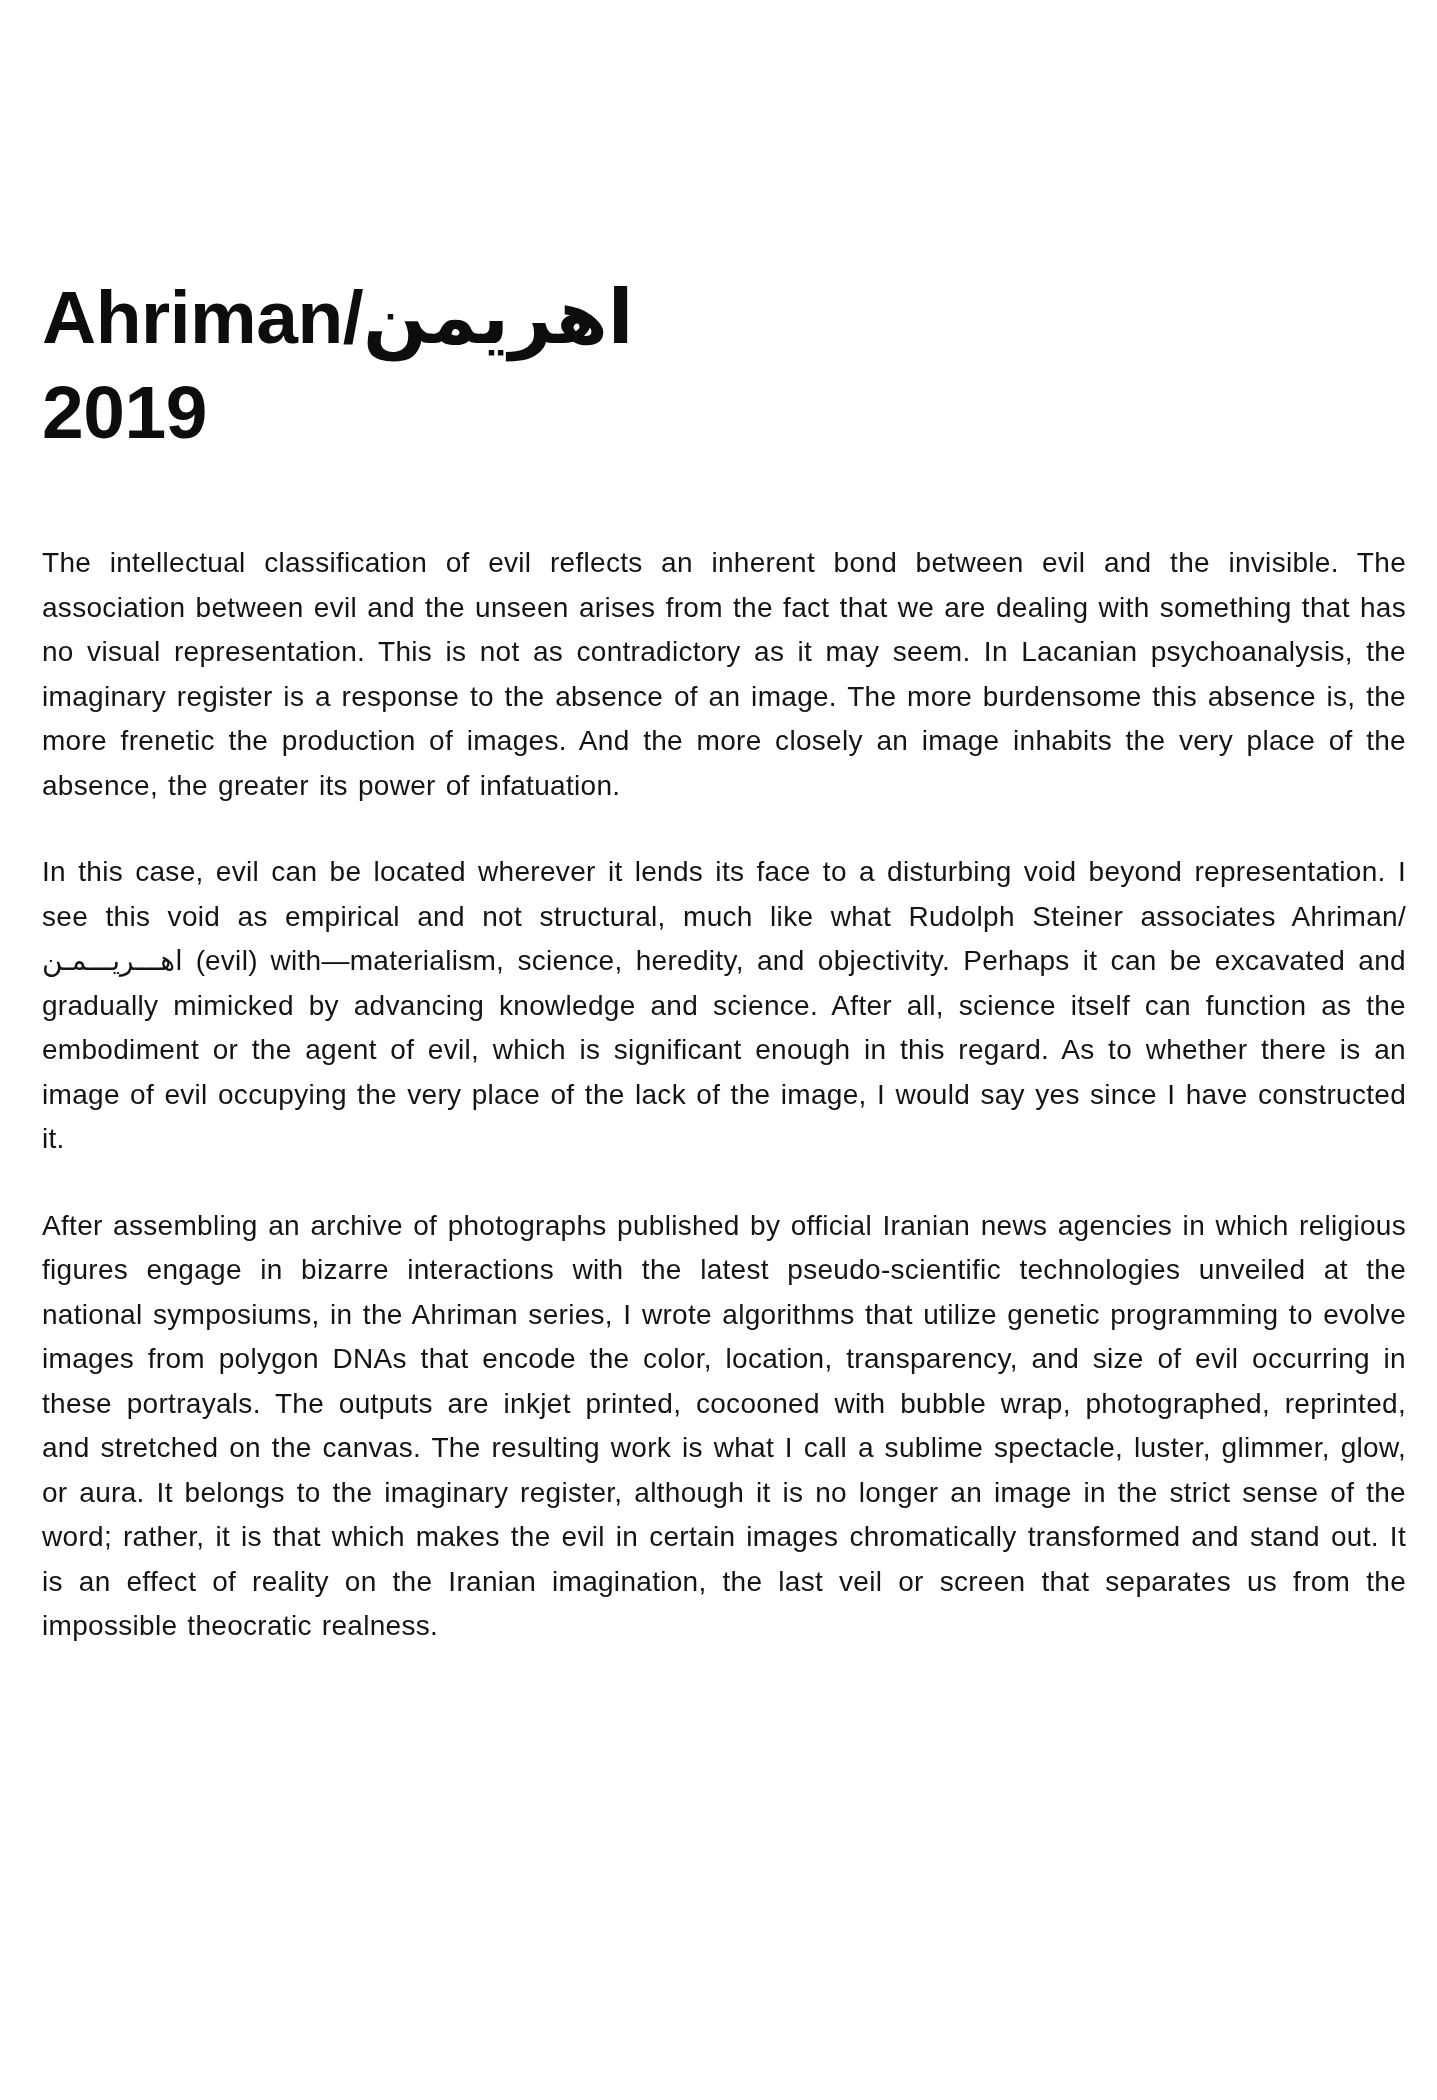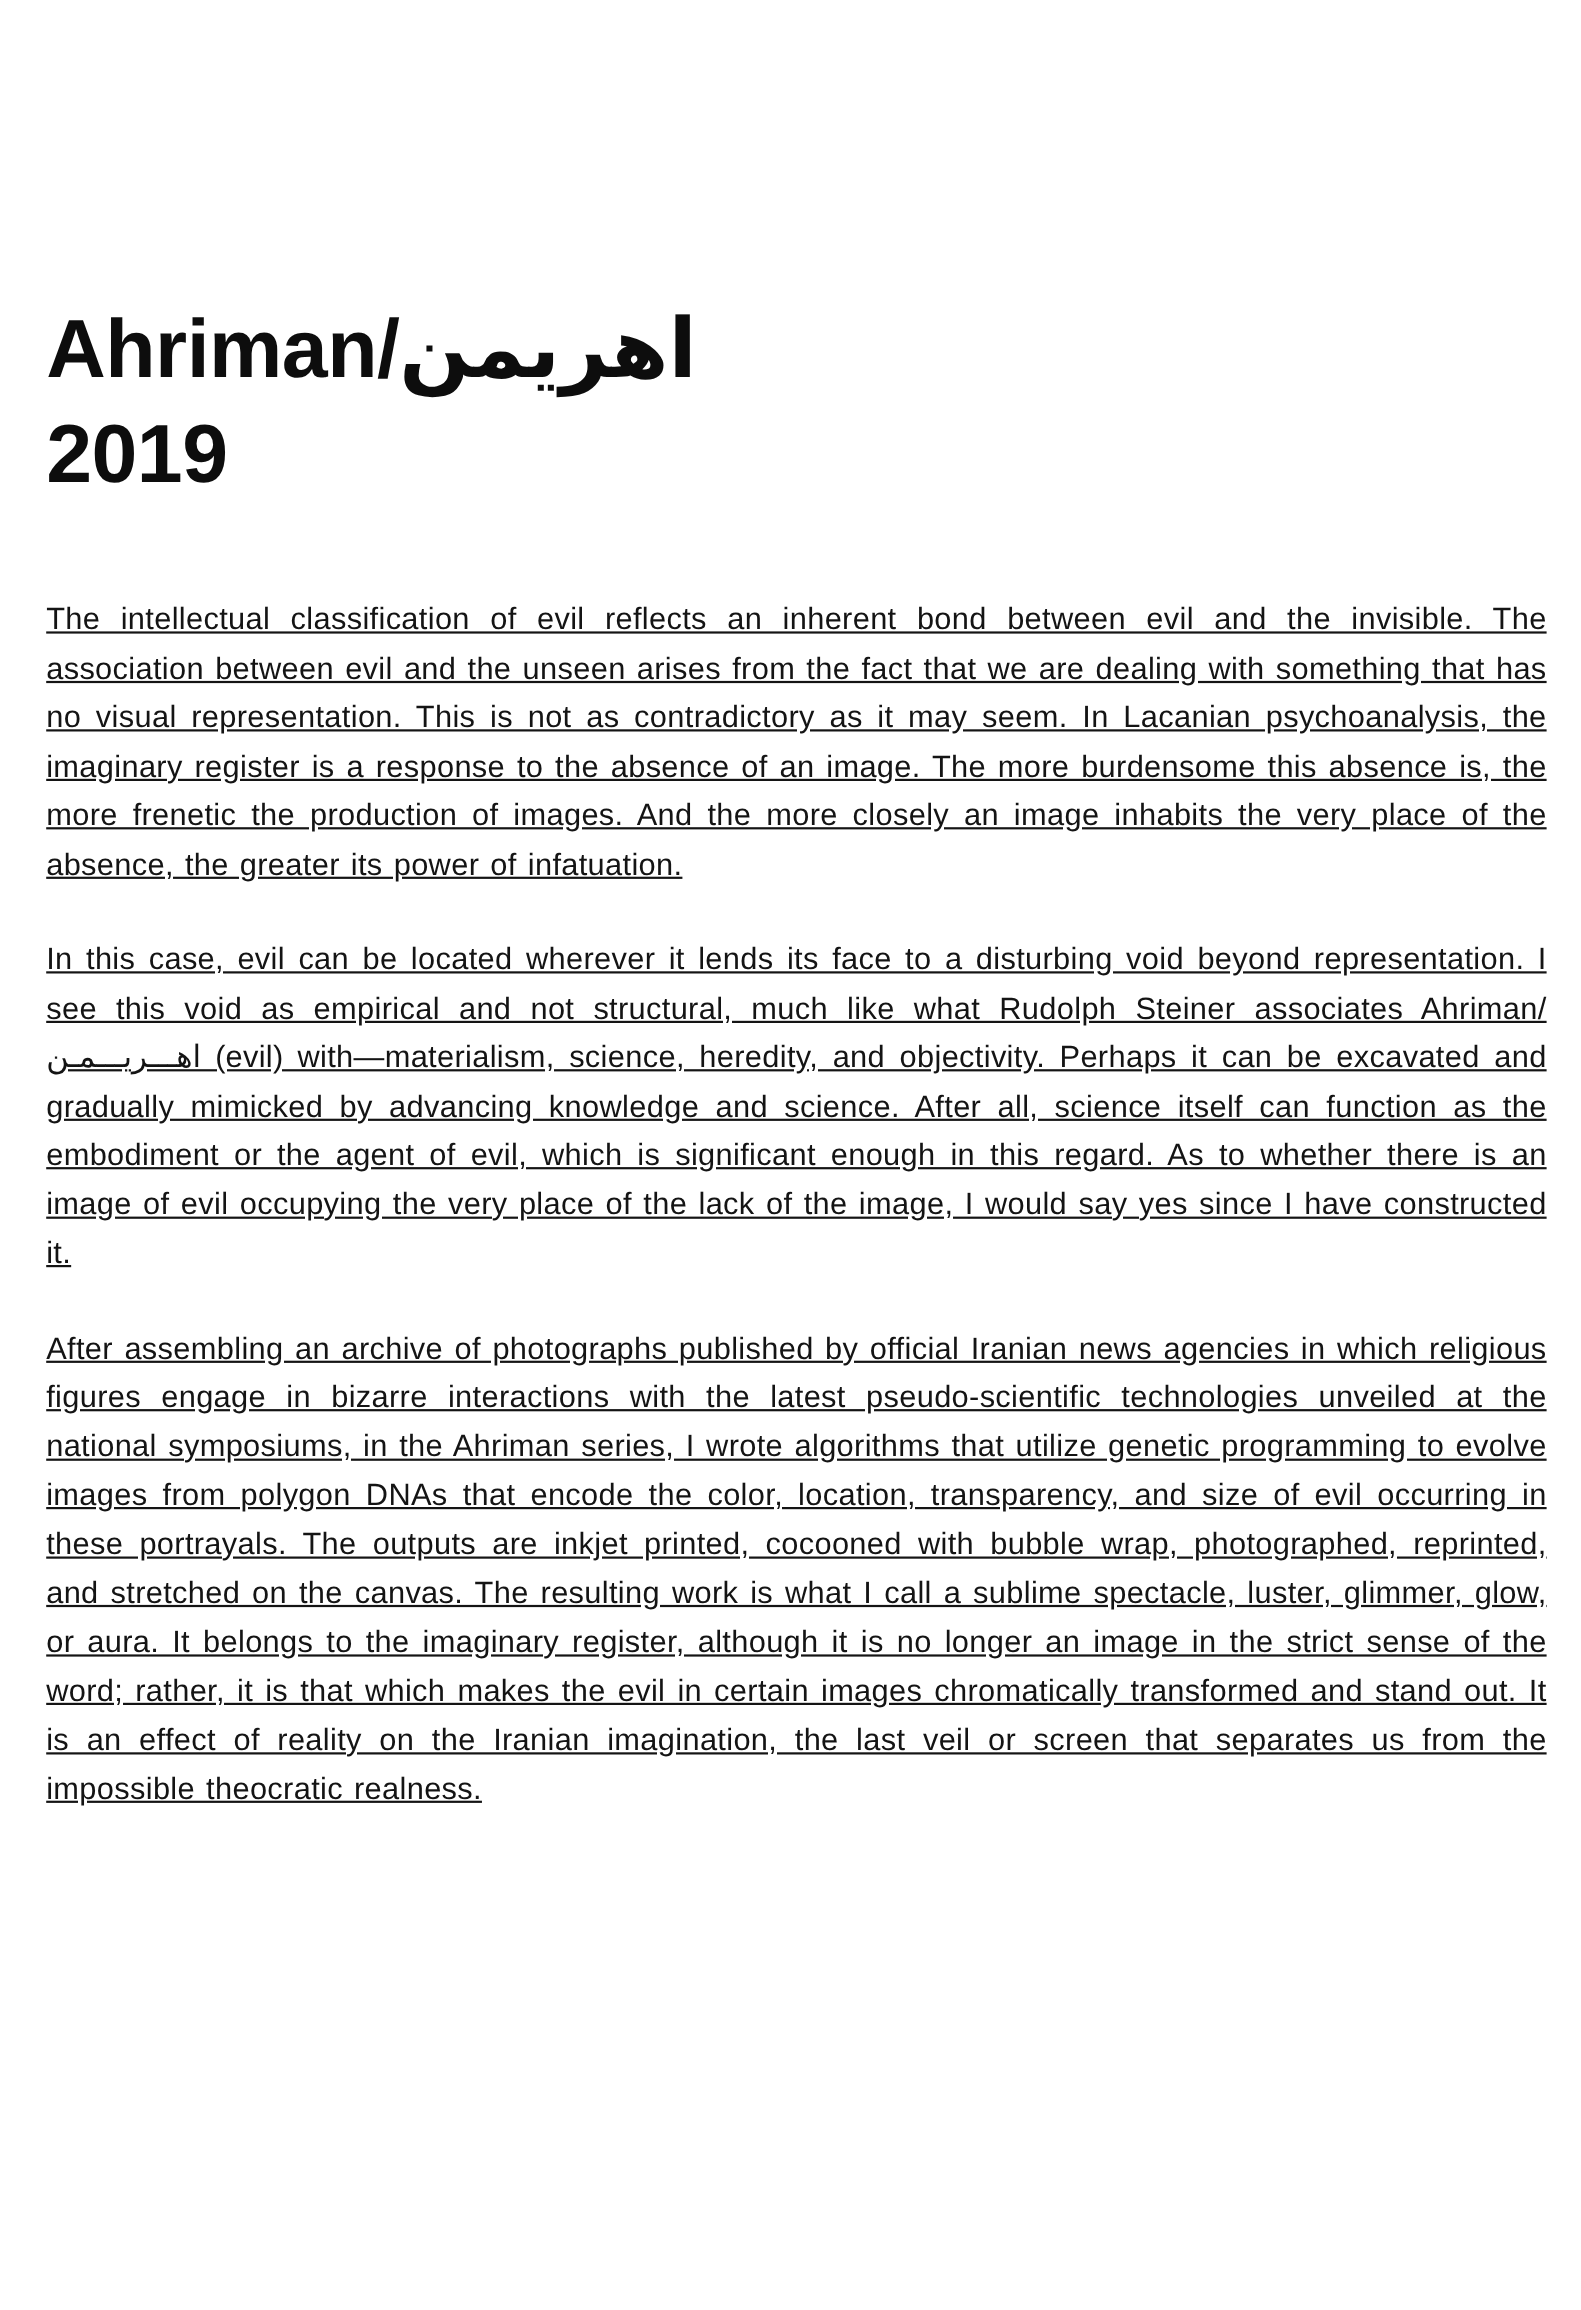--- a/index.html
+++ b/index.html
@@ -35,21 +35,20 @@
     }
     .body-para {
       margin: 0 0 42px 0;
       font-size: 28px;
       line-height: 44.5px;
       font-weight: 400;
       text-align: justify;
       letter-spacing: 0.3px;
       word-spacing: 2px;
       color: #141414;
-      text-decoration: underline;
     }
     .body-para:last-child {
       margin-bottom: 0;
     }
   </style>
 </head>
 <body>
 
 <div class="page">
 

